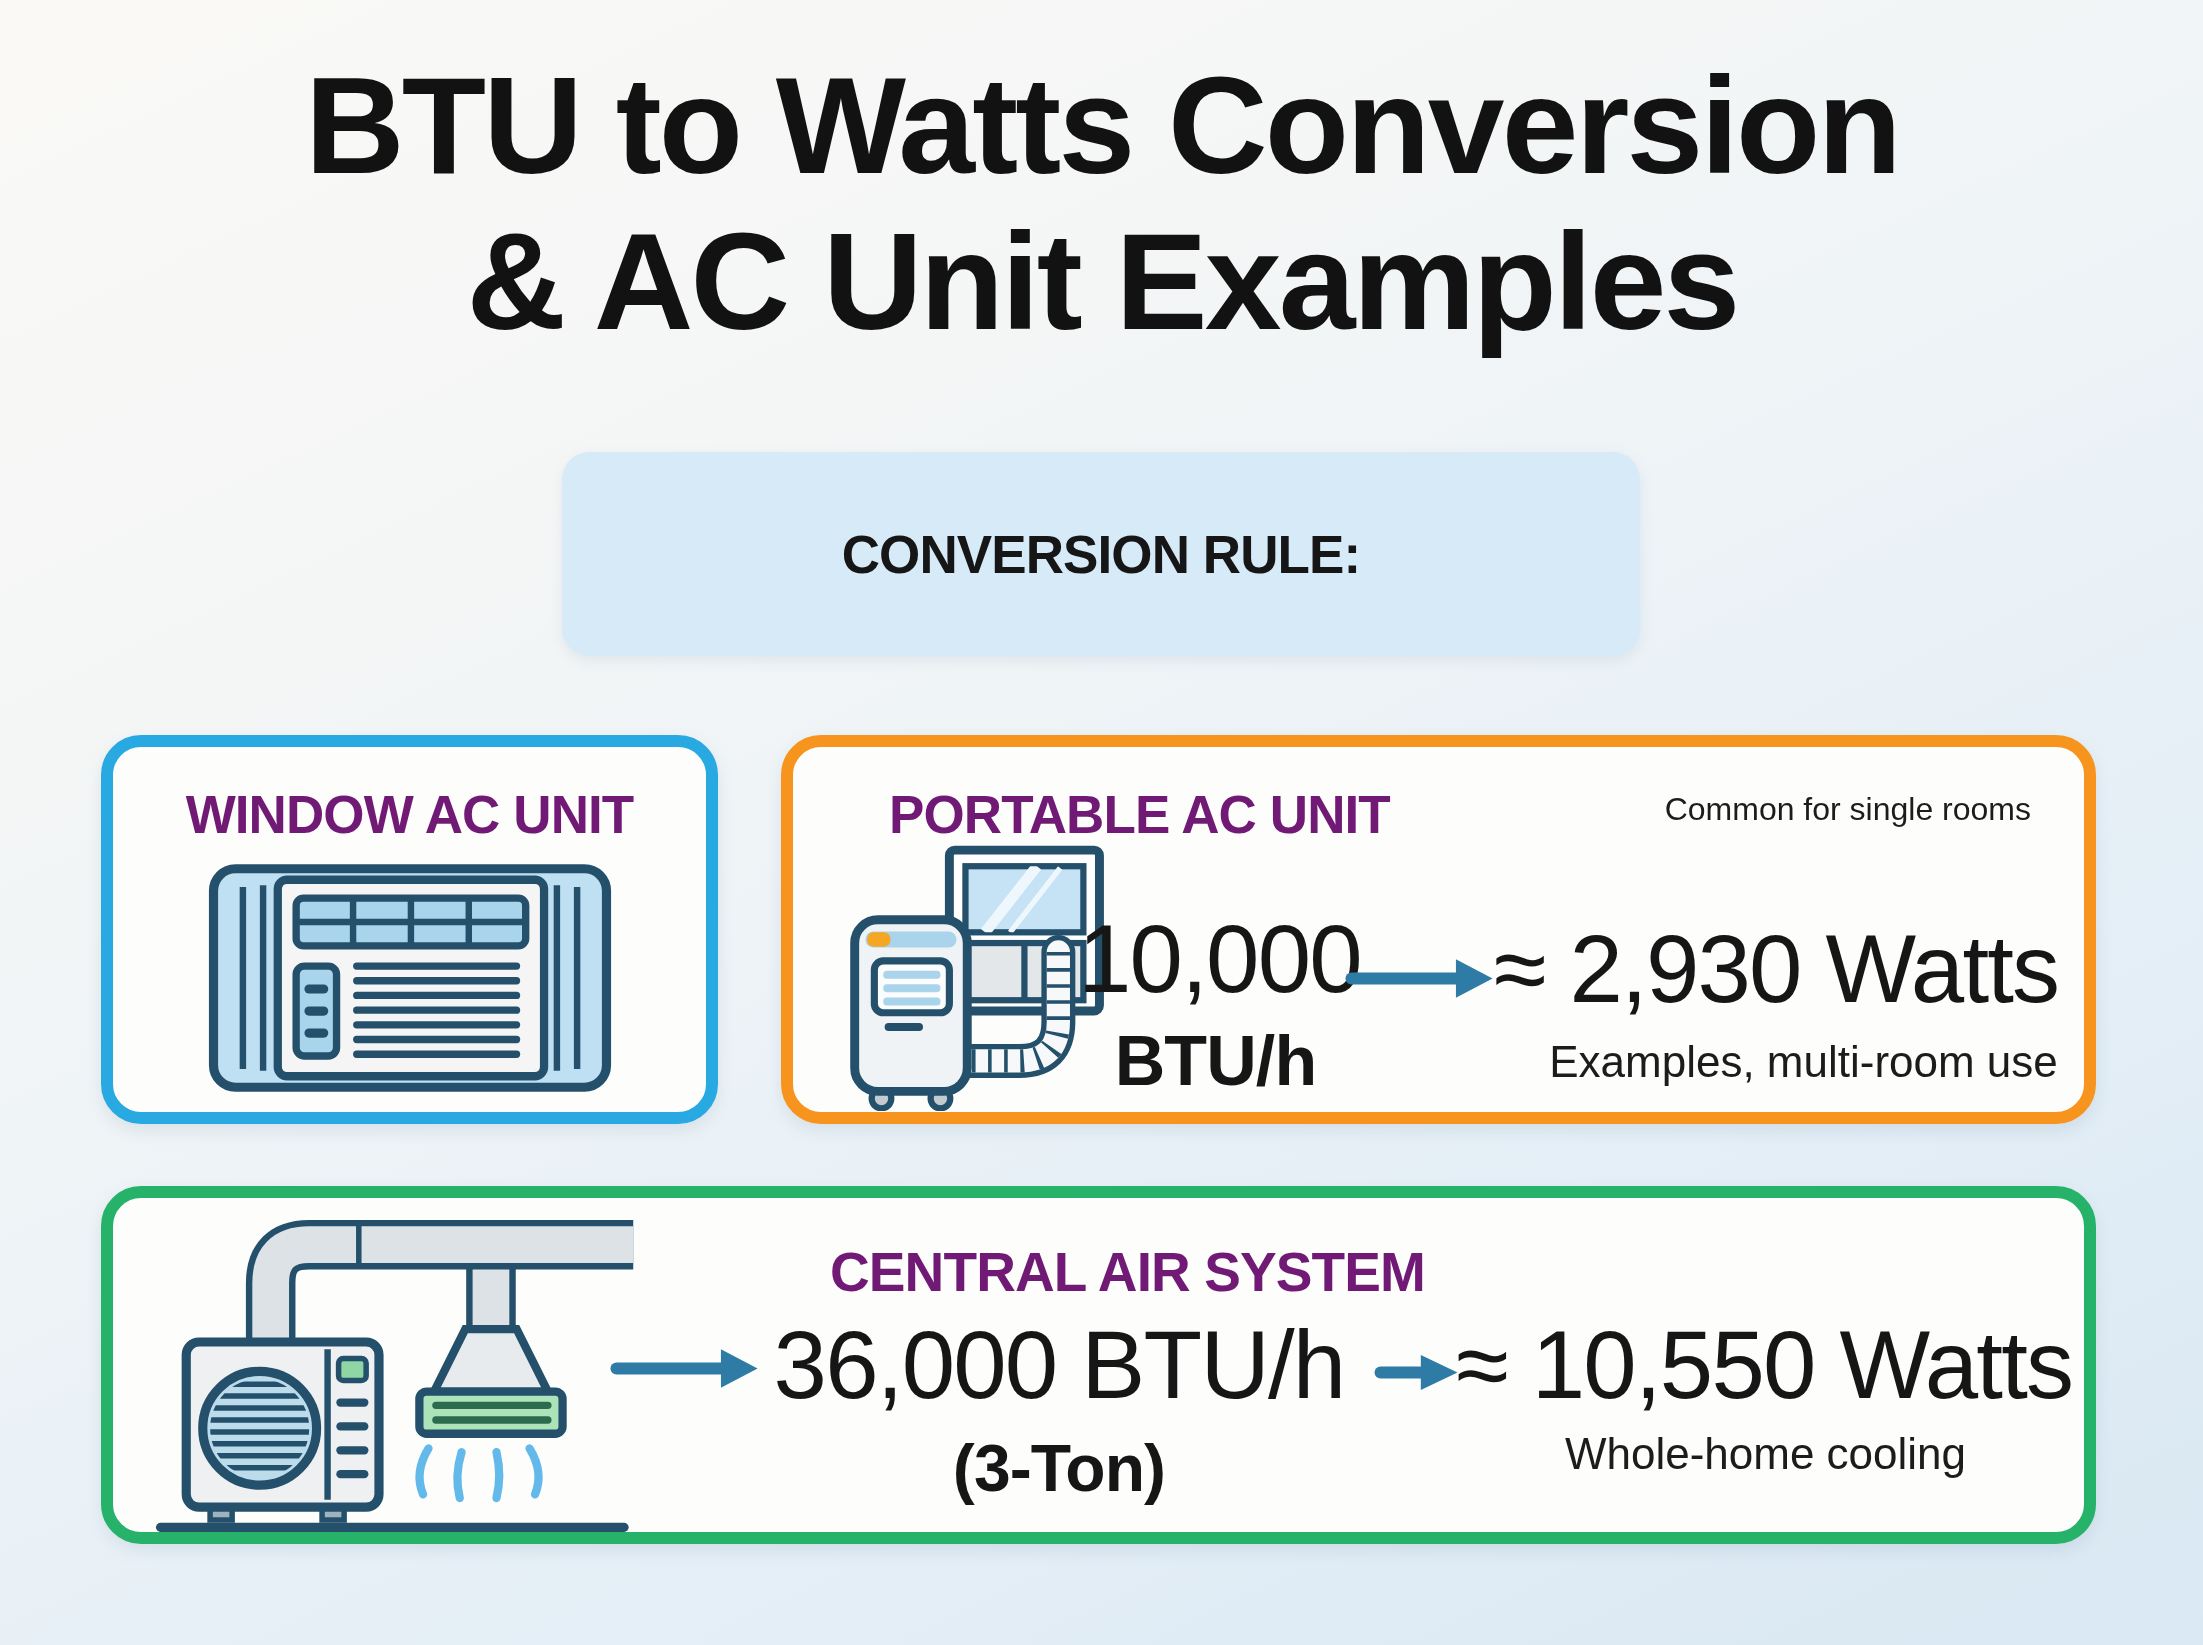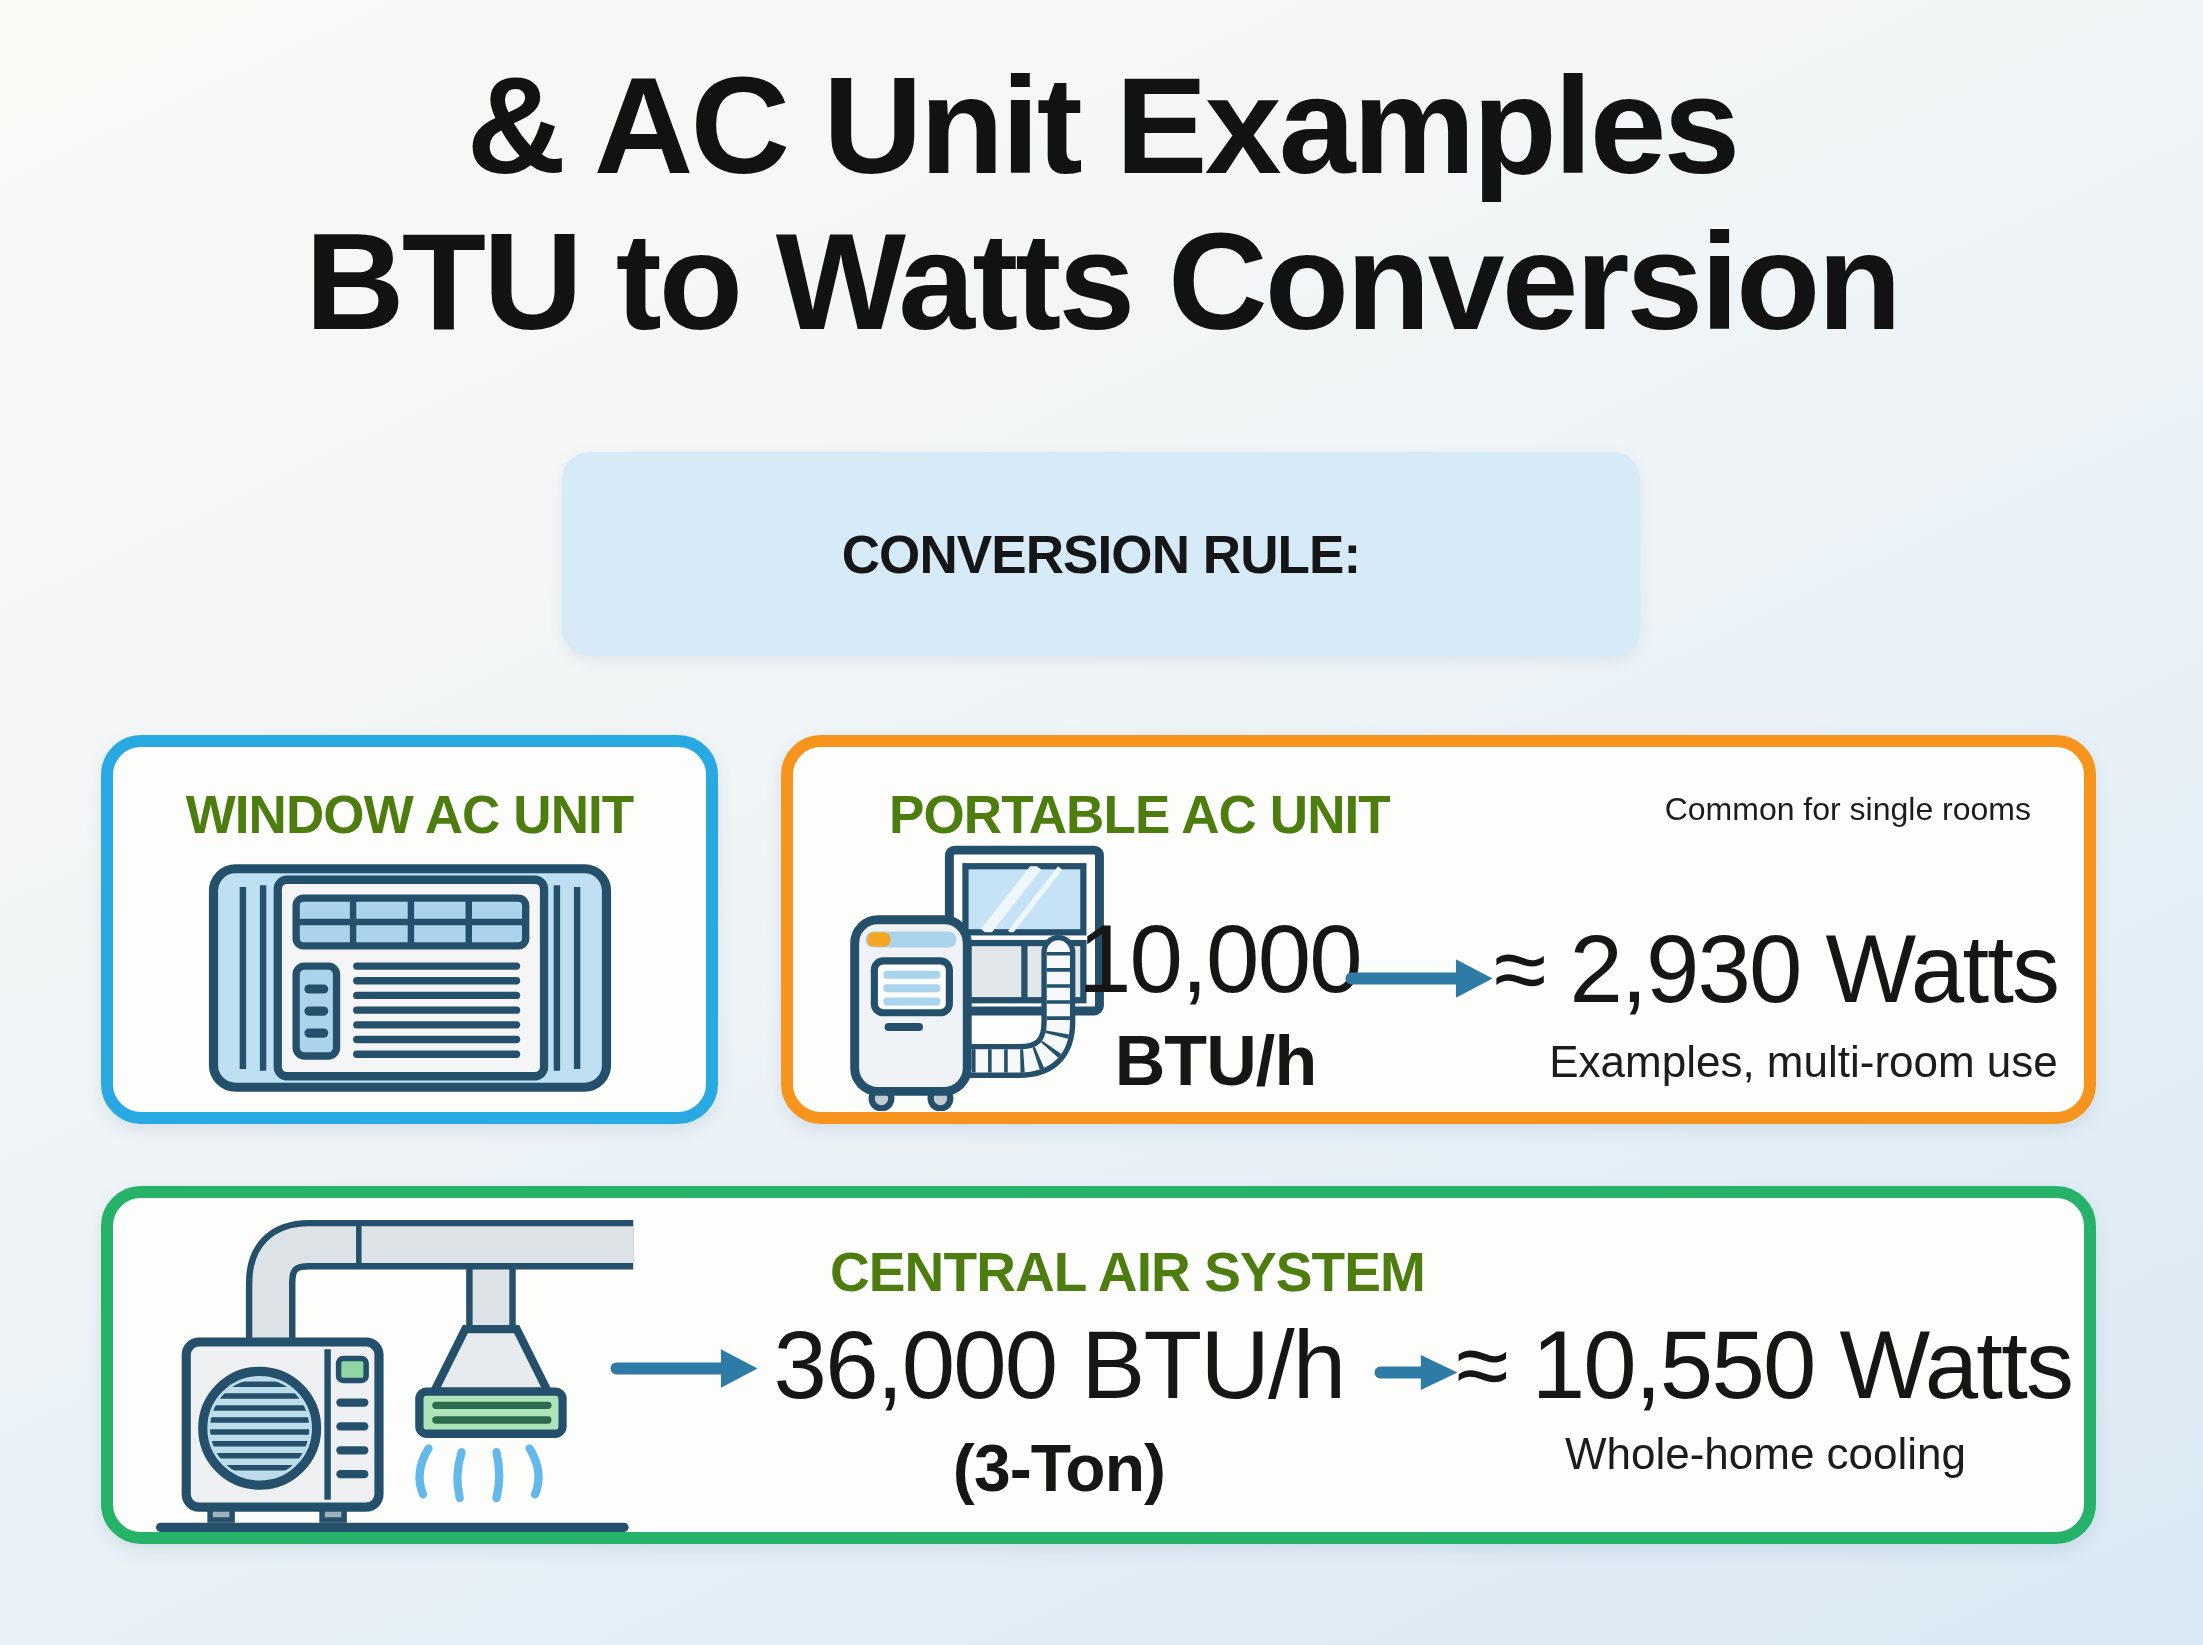--- a/index.html
+++ b/index.html
@@ -24,21 +24,21 @@
   }
   .rule-heading{font-weight:bold;font-size:53px;letter-spacing:-0.9px;}
   .rule-formula{font-weight:bold;font-size:62px;letter-spacing:-0.9px;}
   .card{
     position:absolute;background:#fdfdfc;border-radius:40px;box-sizing:border-box;
     box-shadow:0 6.4px 14.7px rgba(110,145,170,.16);
   }
   .window-card{left:101px;top:735px;width:617px;height:389px;border:12px solid #29a9e1;}
   .portable-card{left:781px;top:735px;width:1315px;height:389px;border:12px solid #f7941d;}
   .central-card{left:101px;top:1186px;width:1995px;height:358px;border:12px solid #27b26a;}
-  .card-title{font-weight:bold;font-size:53px;letter-spacing:-0.9px;color:#4d7c0f;white-space:nowrap;}
+  .card-title{font-weight:bold;font-size:53px;letter-spacing:-0.9px;color:#701a75;white-space:nowrap;}
   .window-card .card-title{position:absolute;top:37px;left:0;width:100%;text-align:center;}
   .portable-card .card-title{position:absolute;top:37px;left:96px;}
   .portable-note{position:absolute;top:44px;right:53px;font-size:32px;font-weight:400;color:#1c1c1c;white-space:nowrap;}
   .window-illustration{position:absolute;left:95px;top:116px;}
   .portable-illustration{position:absolute;left:42px;top:96px;}
   .central-illustration{position:absolute;left:20px;top:5.5px;}
   .value-stack{position:absolute;left:285px;top:163px;width:275px;text-align:center;}
   .big-num{font-weight:normal;font-size:96px;letter-spacing:-1.8px;line-height:1.02;white-space:nowrap;}
   .btu-unit{font-weight:bold;font-size:70px;letter-spacing:-0.9px;margin-top:13px;}
   .portable-arrow{position:absolute;left:551px;top:204px;}
@@ -52,22 +52,22 @@
   .central-small-arrow{position:absolute;left:1260px;top:147px;}
   .central-watts{position:absolute;left:1343px;top:118px;width:606px;text-align:center;}
   .central-caption{position:absolute;left:1377px;top:231px;width:551px;text-align:center;}
 </style>
 </head>
 <body>
 
 <div class="page">
 
   <div class="main-title">
+    <div>BTU to Watts Conversion</div>
     <div>&amp; AC Unit Examples</div>
-    <div>BTU to Watts Conversion</div>
   </div>
 
   <div class="rule-box">
     <div class="rule-heading">CONVERSION RULE:</div>
   </div>
 
   <section class="card window-card">
     <div class="card-title">WINDOW AC UNIT</div>
     <svg class="window-illustration" width="404" height="230" viewBox="0 0 440 250">
       <rect x="6" y="6" width="428" height="238" rx="24" fill="#bee0f2" stroke="#24506b" stroke-width="10"></rect>

